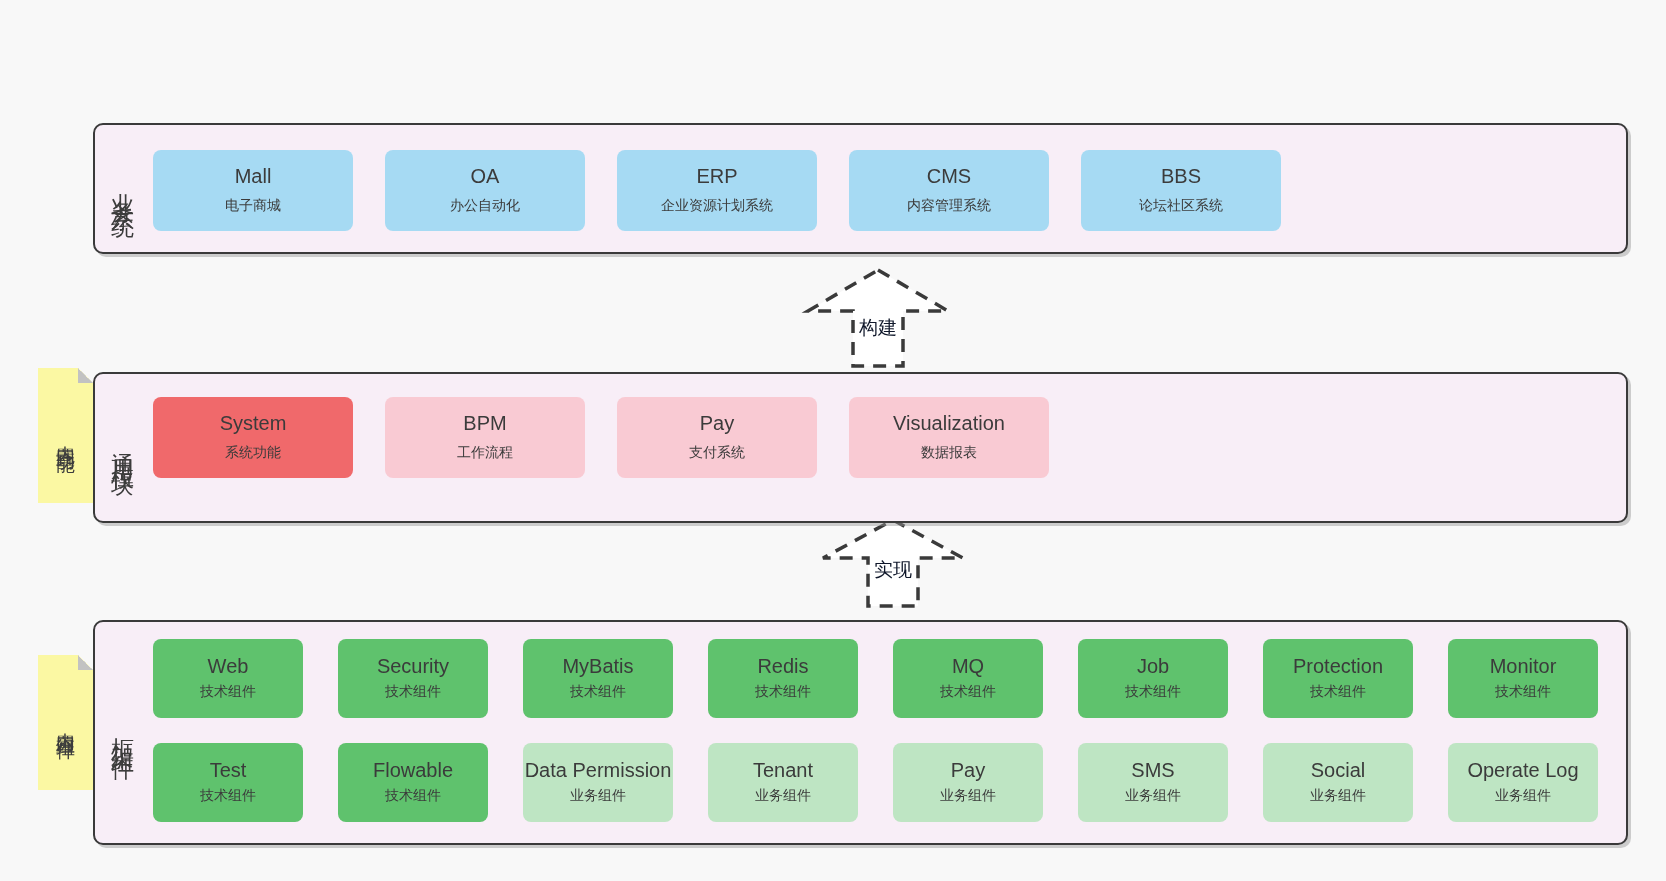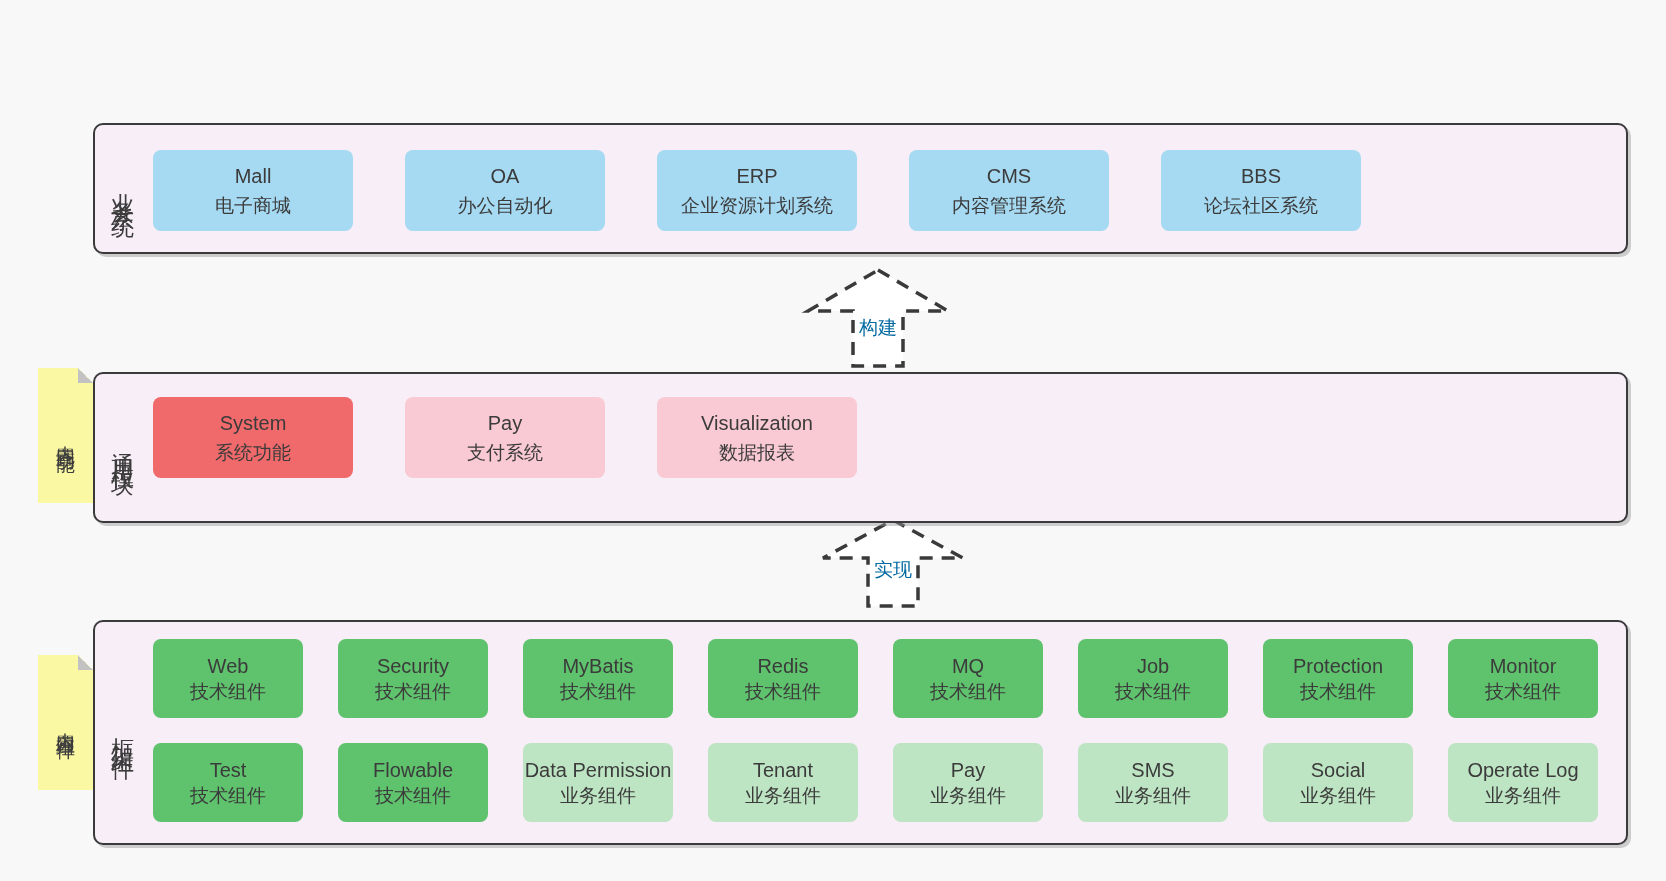--- a/index.html
+++ b/index.html
@@ -17,30 +17,30 @@
   #layer-business   { top:123px; height:131px; }
   #layer-modules    { top:372px; height:151px; }
   #layer-components { top:620px; height:225px; }
 
   .layer-title {
     position:absolute; left:13px; top:50%; transform:translateY(-50%);
     writing-mode:vertical-rl; text-orientation:upright;
     font-size:23px; letter-spacing:7px; color:#3c3c3c; white-space:nowrap;
   }
 
-  .boxrow { position:absolute; left:58px; display:flex; gap:52px; }
+  .boxrow { position:absolute; left:58px; display:flex; gap:32px; }
   #layer-business .boxrow { top:25px; }
   #layer-modules  .boxrow { top:23px; }
 
   .box {
     width:200px; height:81px; border-radius:8px; box-sizing:border-box;
     display:flex; flex-direction:column; justify-content:center; align-items:center;
     text-align:center; line-height:29px; font-size:20px; color:#3b3b3b;
   }
-  .box-sub { font-size:19px; }
+  .box-sub { font-size:14px; }
 
   .blue        { background:#a6daf3; }
   .red         { background:#f0696b; }
   .pink        { background:#f9cad3; }
   .green-dark  { background:#5fc26d; }
   .green-light { background:#bee5c3; }
 
   .comp-rows { position:absolute; left:58px; top:17px; display:flex; flex-direction:column; gap:25px; }
   .comp-row  { display:flex; gap:35px; }
   .comp-row .box { width:150px; height:79px; line-height:25px; }
@@ -61,21 +61,21 @@
     writing-mode:vertical-rl; text-orientation:upright;
     font-size:19px; letter-spacing:3px; color:#3c3c3c; white-space:nowrap;
   }
 
   
   .arrow-svg { position:absolute; overflow:visible; z-index:1; }
   #arrow-build     { left:790px; top:255px; }
   #arrow-implement { left:805px; top:513px; }
   .arrow-poly { fill:#ffffff; stroke:#3a3a3a; stroke-width:3.5px; stroke-dasharray:13 9; }
   .arrow-label {
-    position:absolute; width:60px; text-align:center; font-size:19px; color:#0369a1; z-index:3;
+    position:absolute; width:60px; text-align:center; font-size:19px; color:#0f172a; z-index:3;
   }
   #label-build     { left:848px; top:315px; }
   #label-implement { left:863px; top:557px; }
 </style>
 </head>
 <body>
 
 <div class="canvas">
 
   <div class="sticky" id="sticky-functions">
@@ -124,20 +124,24 @@
   </div>
 
   <div class="layer" id="layer-modules">
     <div class="layer-title">通用模块</div>
     <div class="boxrow">
       <div class="box red">
         <div class="box-name">System</div>
         <div class="box-sub">系统功能</div>
       </div>
       <div class="box pink">
+        <div class="box-name">BPM</div>
+        <div class="box-sub">工作流程</div>
+      </div>
+      <div class="box pink">
         <div class="box-name">Pay</div>
         <div class="box-sub">支付系统</div>
       </div>
       <div class="box pink">
         <div class="box-name">Visualization</div>
         <div class="box-sub">数据报表</div>
       </div>
     </div>
   </div>
 

